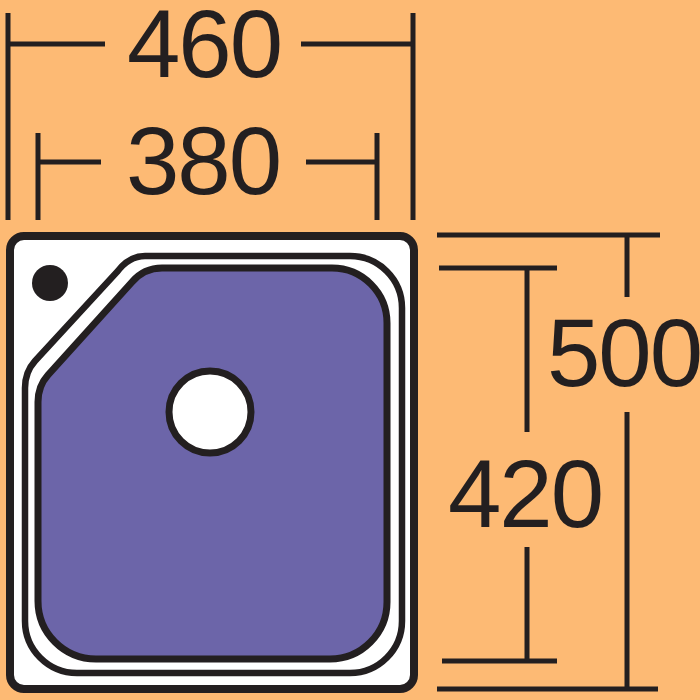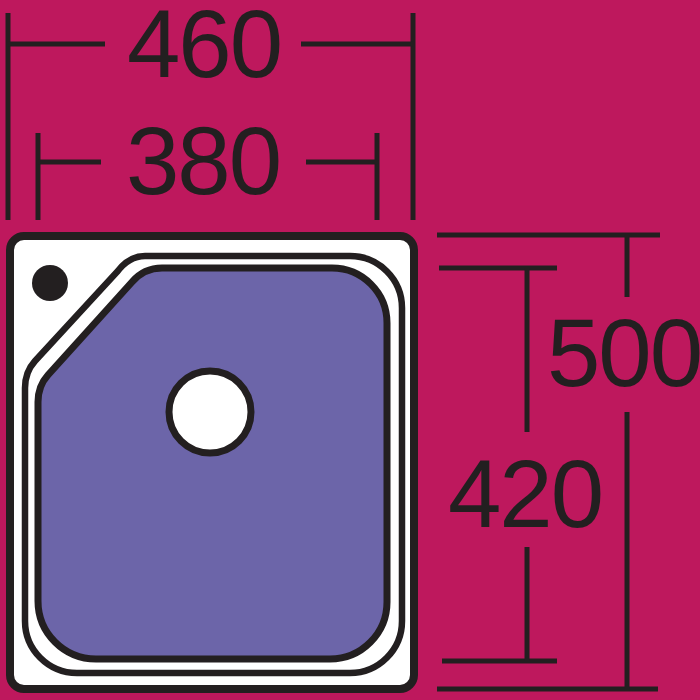--- a/index.html
+++ b/index.html
@@ -4,21 +4,21 @@
 <style>
   html, body {
     margin: 0;
     padding: 0;
     background: #ffffff;
   }
   #stage {
     position: relative;
     width: 700px;
     height: 700px;
-    background: #be185d;
+    background: #fdba74;
     overflow: hidden;
   }
   svg { display: block; }
   .dim-text {
     font-family: "Liberation Sans", "DejaVu Sans", sans-serif;
     font-size: 96px;
     font-weight: 400;
   }
 </style>
 </head>

